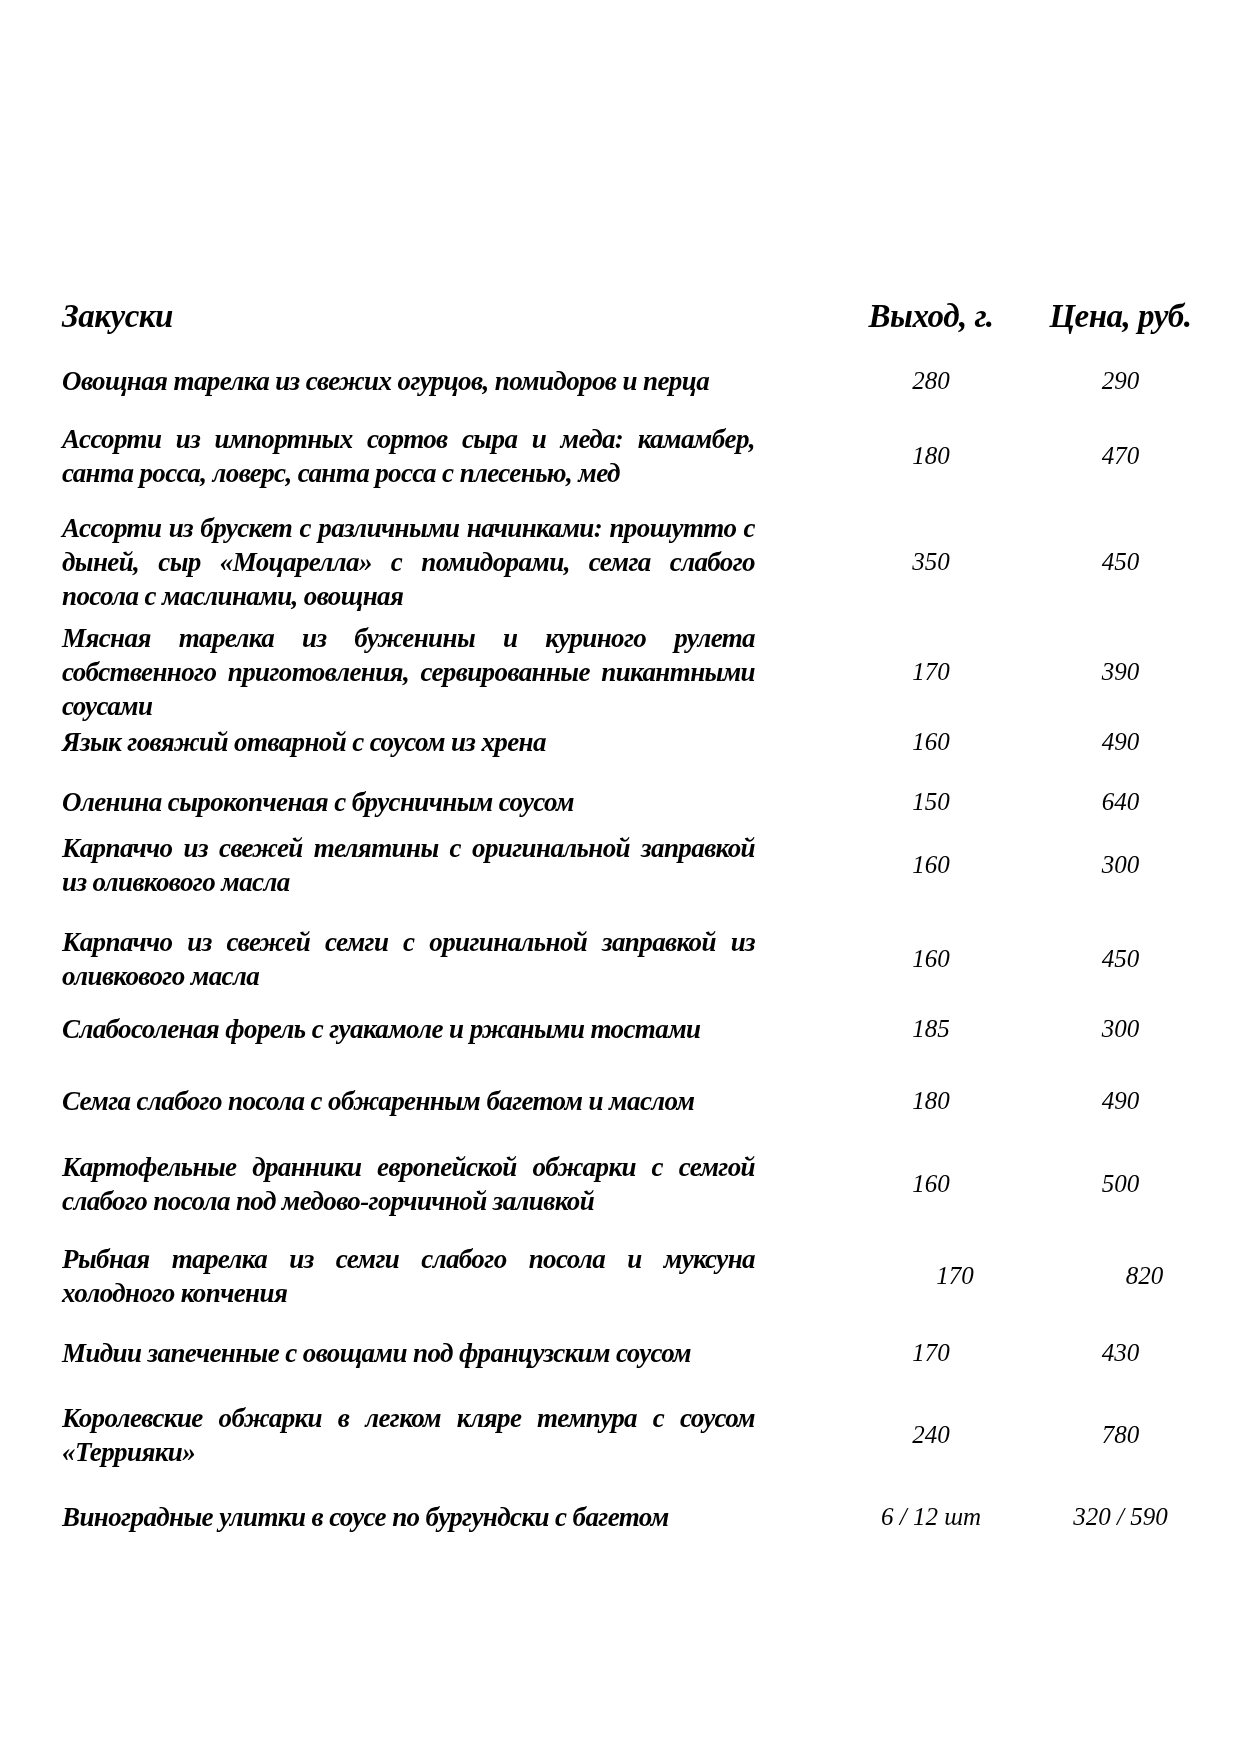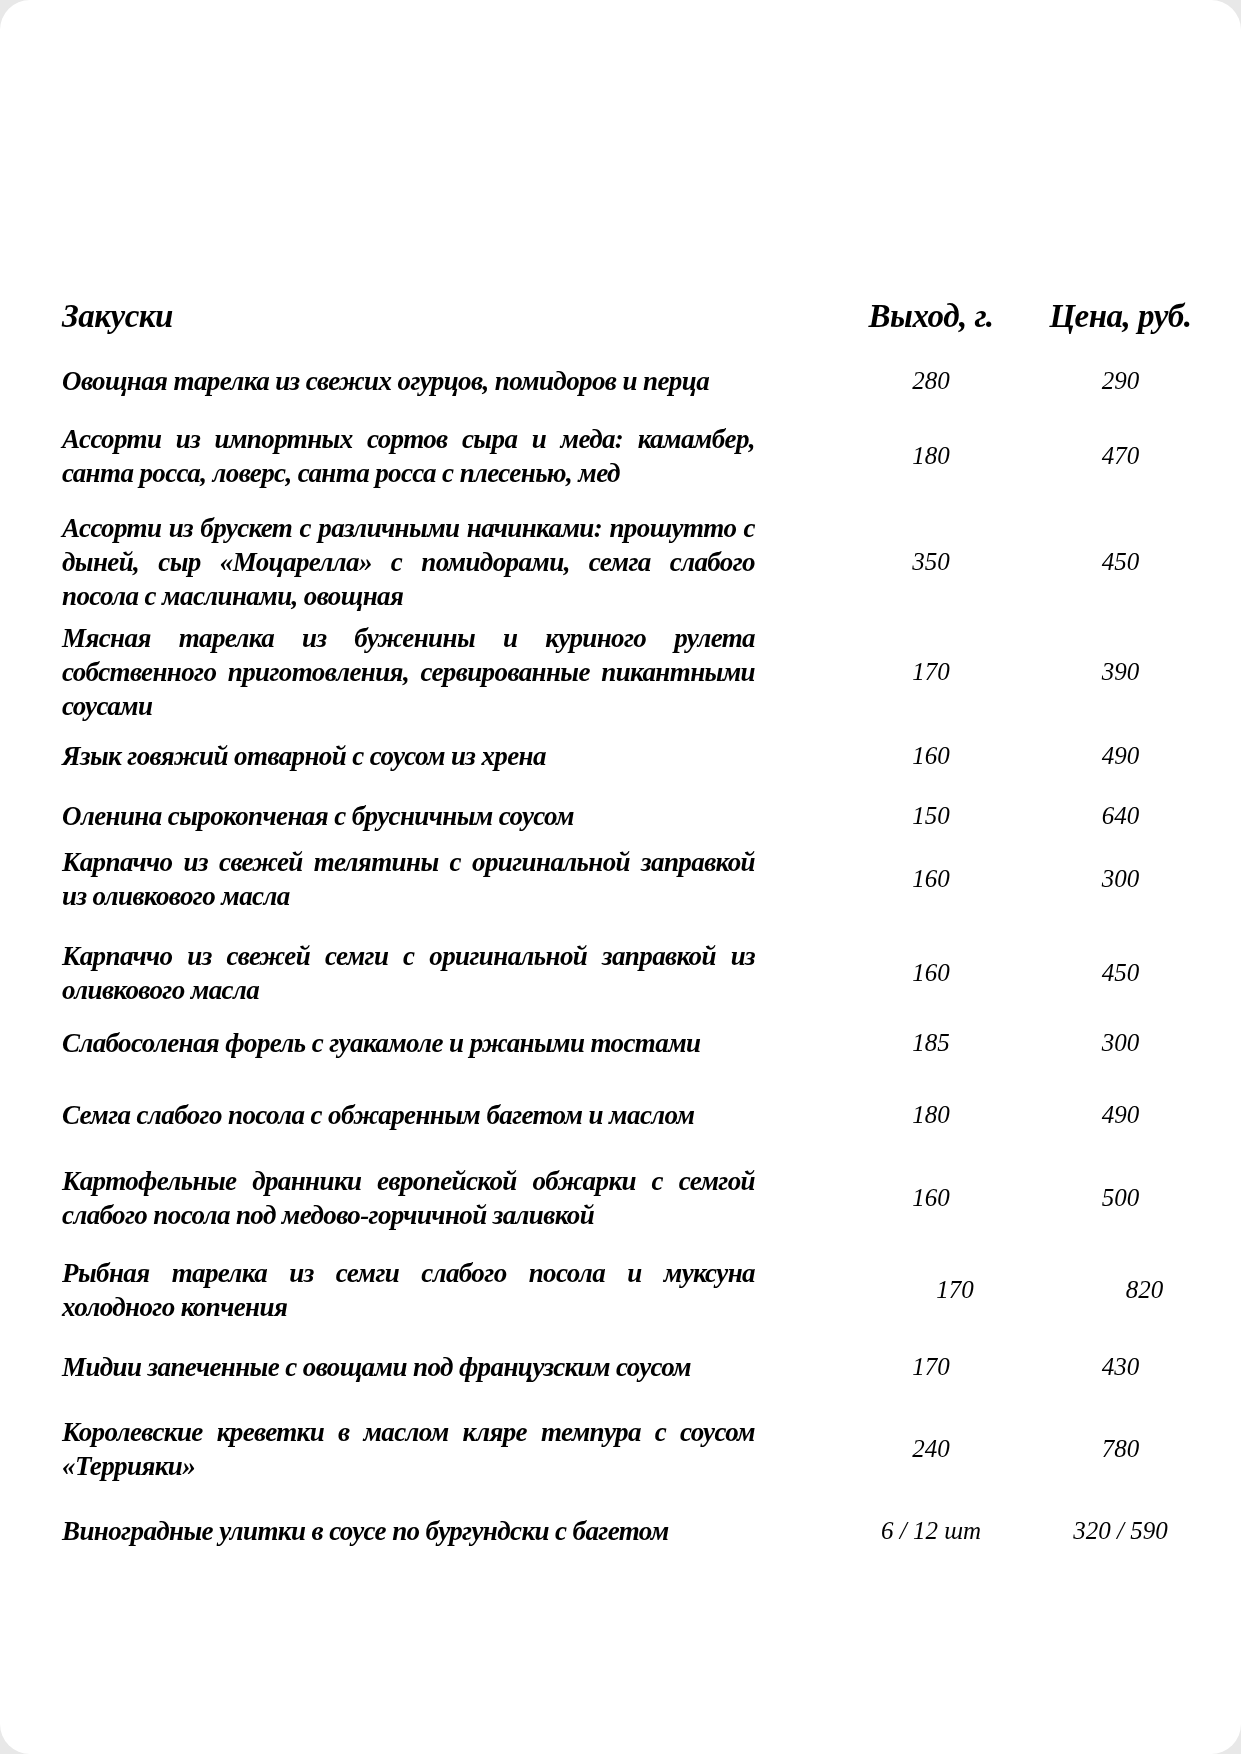--- a/index.html
+++ b/index.html
@@ -11,21 +11,20 @@
     position: relative;
     width: 1241px;
     height: 1754px;
     margin: 0 auto;
     background: #ffffff;
     color: #000000;
     box-sizing: border-box;
     padding-top: 296px;
     overflow: hidden;
     font-family: "Liberation Serif", "DejaVu Serif", serif;
-    border-radius: 30px;
   }
   .row {
     display: grid;
     grid-template-columns: 838px 186px auto;
     align-items: center;
   }
   .header-row {
     margin-bottom: 28px;
     align-items: baseline;
   }
@@ -60,21 +59,21 @@
     font-style: italic;
     font-weight: normal;
     font-size: 25px;
     line-height: 34px;
   }
   
   .menu-row { margin-bottom: 26px; }
   .menu-row:nth-of-type(1)  { margin-bottom: 24px; }
   .menu-row:nth-of-type(2)  { margin-bottom: 21px; }
   .menu-row:nth-of-type(3)  { margin-bottom: 8px;  }
-  .menu-row:nth-of-type(4)  { margin-bottom: 16px; }
+  .menu-row:nth-of-type(4)  { margin-bottom: 2px; }
   .menu-row:nth-of-type(5)  { margin-bottom: 26px; }
   .menu-row:nth-of-type(6)  { margin-bottom: 12px; }
   .menu-row:nth-of-type(7)  { margin-bottom: 26px; }
   .menu-row:nth-of-type(8)  { margin-bottom: 19px; }
   .menu-row:nth-of-type(9)  { margin-bottom: 38px; }
   .menu-row:nth-of-type(10) { margin-bottom: 32px; }
   .menu-row:nth-of-type(11) { margin-bottom: 24px; }
   .menu-row:nth-of-type(12) { margin-bottom: 26px; gap: 24px; }
   .menu-row:nth-of-type(13) { margin-bottom: 31px; }
   .menu-row:nth-of-type(14) { margin-bottom: 31px; }
@@ -166,21 +165,21 @@
     </div>
 
 
     <div class="row menu-row">
       <div class="name-cell dish-name">Мидии запеченные с овощами под французским соусом</div>
       <div class="num-cell dish-num">170</div>
       <div class="num-cell price-cell dish-num">430</div>
     </div>
 
     <div class="row menu-row">
-      <div class="name-cell dish-name">Королевские креветки в маслом кляре темпура с соусом «Террияки»</div>
+      <div class="name-cell dish-name">Королевские обжарки в легком кляре темпура с соусом «Террияки»</div>
       <div class="num-cell dish-num">240</div>
       <div class="num-cell price-cell dish-num">780</div>
     </div>
 
     <div class="row menu-row">
       <div class="name-cell dish-name">Виноградные улитки в соусе по бургундски с багетом</div>
       <div class="num-cell dish-num">6 / 12 шт</div>
       <div class="num-cell price-cell dish-num">320 / 590</div>
     </div>
   </div>

